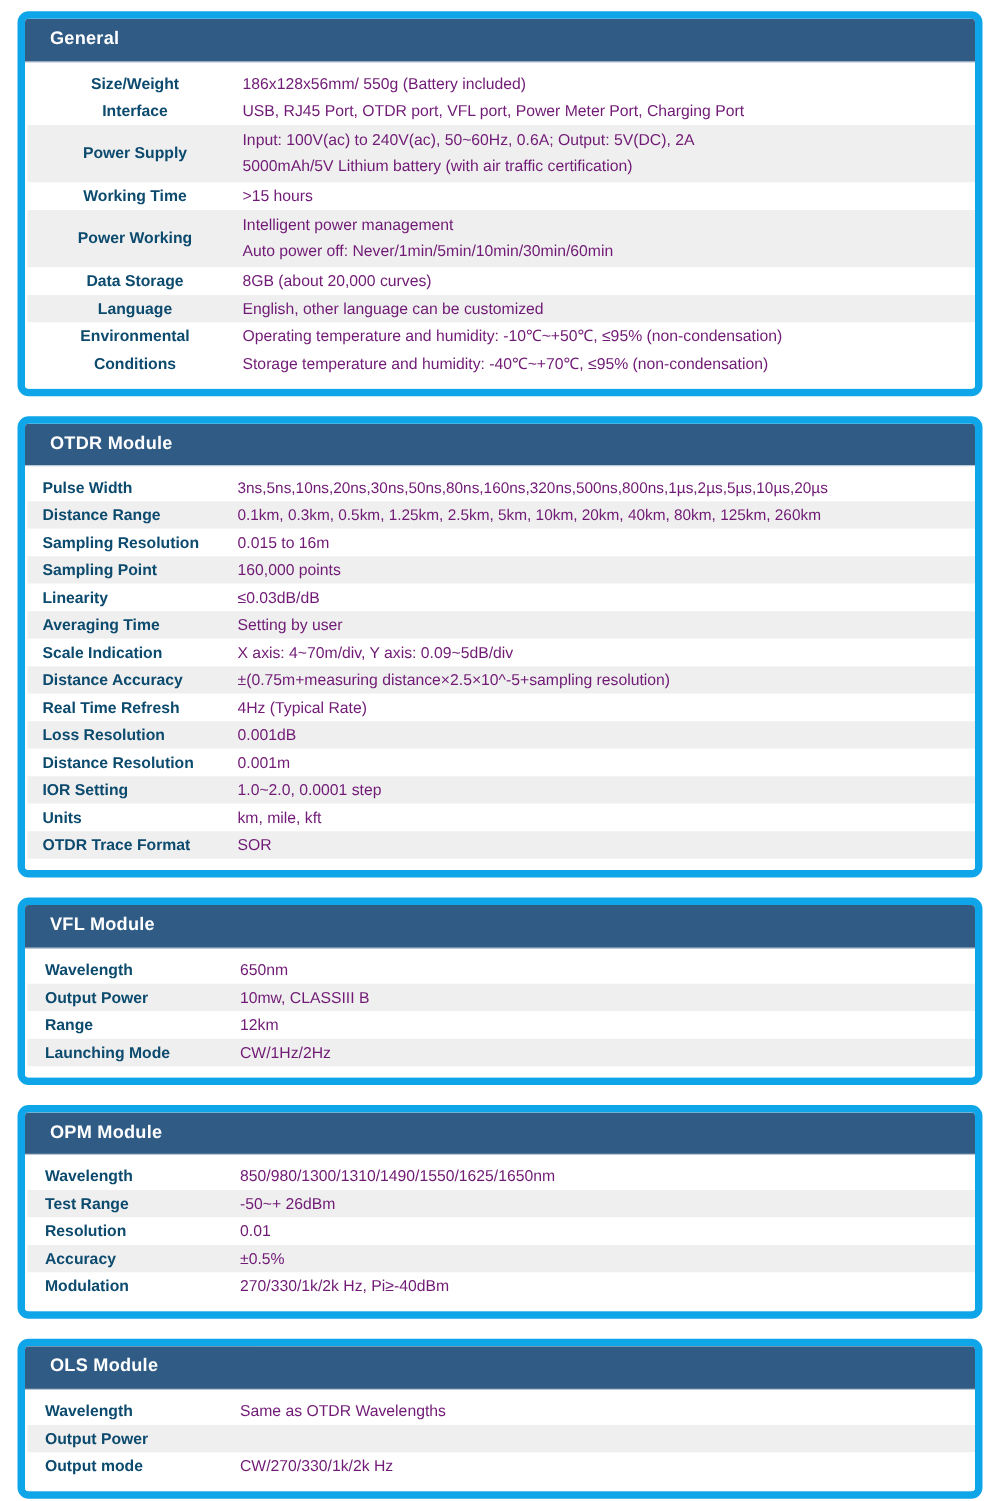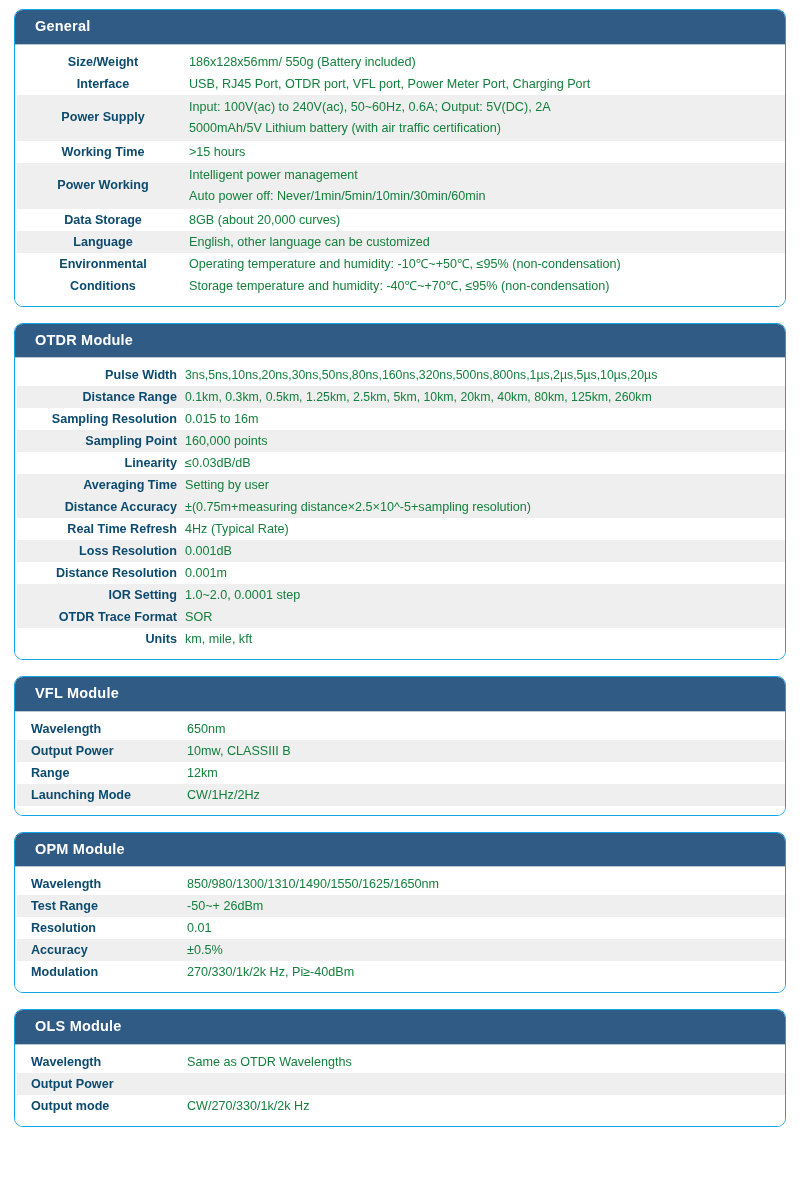--- a/index.html
+++ b/index.html
@@ -19,21 +19,21 @@
     height: 1201px;
     position: relative;
     box-sizing: border-box;
     padding: 0;
     overflow: hidden;
   }
 
   
   .card {
     margin: 0 14px 16px 14px;
-    border: 1px solid #0ea5e9;
+    border: 6px solid #0ea5e9;
     border-radius: 9px;
     background: #ffffff;
     overflow: hidden;
     box-sizing: border-box;
   }
   .card:first-of-type { margin-top: 9px; }
 
   .card-header {
     background: #2f5b85;
     color: #ffffff;
@@ -70,30 +70,30 @@
     text-align: center;
     white-space: nowrap;
     padding: 0 6px 0 10px;
     border-left: 2px solid #ffffff;
   }
   .cell-value {
     flex: 1 1 auto;
     box-sizing: border-box;
     font-size: 12.6px;
     line-height: 22px;
-    color: #15803d;
+    color: #701a75;
     white-space: nowrap;
     padding: 0 2px 0 0;
   }
 
   
   .w-general .cell-label { width: 170px; }
   .w-general .cell-value { padding-left: 4px; }
 
-  .w-otdr .cell-label { width: 168px; text-align: right; padding-left: 12px; }
+  .w-otdr .cell-label { width: 168px; text-align: left; padding-left: 12px; }
   .w-otdr .cell-value { padding-left: 2px; }
 
   .w-small .cell-label { width: 166px; text-align: left; padding-left: 14px; }
   .w-small .cell-value { padding-left: 6px; }
 
   
   .row.double .cell-label {
     display: flex;
     align-items: center;
     justify-content: center;
@@ -203,20 +203,24 @@
       <div class="row plain">
         <div class="cell-label">Linearity</div>
         <div class="cell-value">≤0.03dB/dB</div>
       </div>
 
       <div class="row alt">
         <div class="cell-label">Averaging Time</div>
         <div class="cell-value">Setting by user</div>
       </div>
 
+      <div class="row plain">
+        <div class="cell-label">Scale Indication</div>
+        <div class="cell-value">X axis: 4~70m/div, Y axis: 0.09~5dB/div</div>
+      </div>
 
       <div class="row alt">
         <div class="cell-label">Distance Accuracy</div>
         <div class="cell-value">±(0.75m+measuring distance×2.5×10^-5+sampling resolution)</div>
       </div>
 
       <div class="row plain">
         <div class="cell-label">Real Time Refresh</div>
         <div class="cell-value">4Hz (Typical Rate)</div>
       </div>
@@ -229,30 +233,30 @@
       <div class="row plain">
         <div class="cell-label">Distance Resolution</div>
         <div class="cell-value">0.001m</div>
       </div>
 
       <div class="row alt">
         <div class="cell-label">IOR Setting</div>
         <div class="cell-value">1.0~2.0, 0.0001 step</div>
       </div>
 
+      <div class="row plain">
+        <div class="cell-label">Units</div>
+        <div class="cell-value">km, mile, kft</div>
+      </div>
+
       <div class="row alt">
         <div class="cell-label">OTDR Trace Format</div>
         <div class="cell-value">SOR</div>
       </div>
 
-      <div class="row plain">
-        <div class="cell-label">Units</div>
-        <div class="cell-value">km, mile, kft</div>
-      </div>
-
     </div>
   </div>
 
   <div class="card">
     <div class="card-header">VFL Module</div>
     <div class="card-body w-small">
 
       <div class="row plain">
         <div class="cell-label">Wavelength</div>
         <div class="cell-value">650nm</div>

